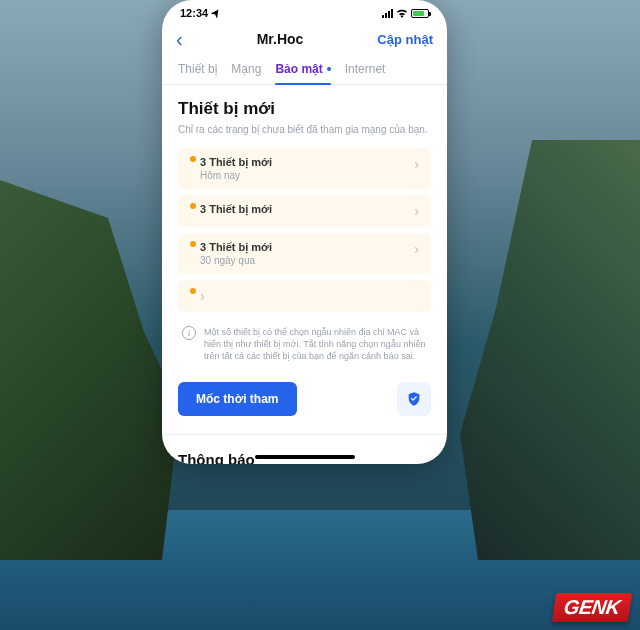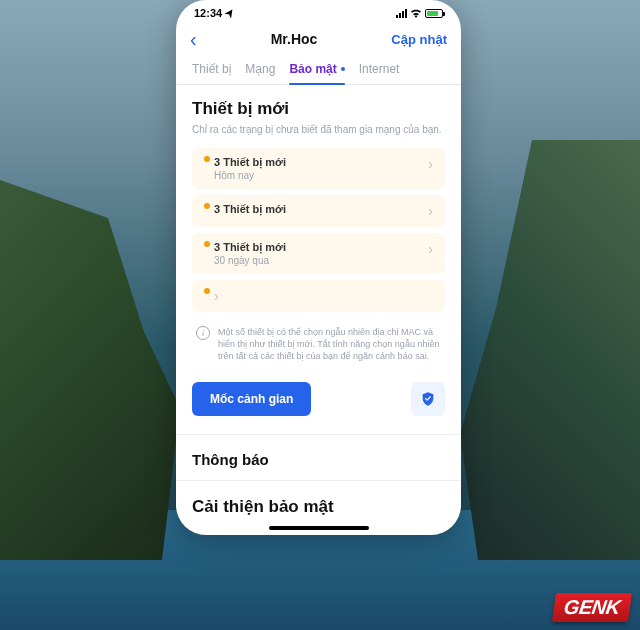--- a/index.html
+++ b/index.html
@@ -1,21 +1,21 @@
 <!DOCTYPE html>
 <html><head>
 <meta charset="utf-8">
 <style>
 * { margin: 0; padding: 0; box-sizing: border-box; font-family: -apple-system, BlinkMacSystemFont, "Segoe UI", sans-serif; }
 body { width: 640px; height: 630px; overflow: hidden; position: relative; background: linear-gradient(180deg, #8aa8b8 0%, #6a8a9a 25%, #2a5a6a 55%, #1a3a4a 100%); }
 .bg-cliffs { position: absolute; inset: 0; }
 .cliff-left { position: absolute; left: 0; top: 180px; width: 180px; height: 380px; background: linear-gradient(135deg, #3a5a3a 0%, #2a4a2a 40%, #1a2a1a 100%); clip-path: polygon(0 0, 60% 10%, 80% 40%, 100% 60%, 90% 100%, 0 100%); }
 .cliff-right { position: absolute; right: 0; top: 140px; width: 180px; height: 420px; background: linear-gradient(225deg, #4a6a4a 0%, #2a4a3a 50%, #1a2a2a 100%); clip-path: polygon(40% 0, 100% 0, 100% 100%, 10% 100%, 0 70%, 20% 40%); }
 .ocean { position: absolute; left: 0; right: 0; bottom: 0; height: 120px; background: linear-gradient(180deg, #2a6a8a 0%, #1a4a6a 100%); }
-.phone { position: absolute; left: 176px; top: 0; width: 285px; height: 535px; background: #fff; border-radius: 30px; overflow: hidden; box-shadow: 0 5px 30px rgba(0,0,0,0.3); display: flex; flex-direction: column; }
+.phone { position: absolute; left: 162px; top: 0; width: 285px; height: 464px; background: #fff; border-radius: 30px; overflow: hidden; box-shadow: 0 5px 30px rgba(0,0,0,0.3); display: flex; flex-direction: column; }
 .status-bar { height: 22px; display: flex; justify-content: space-between; align-items: center; padding: 4px 18px 0; font-size: 11px; font-weight: 600; }
 .status-left { display: flex; align-items: center; gap: 3px; }
 .status-right { display: flex; align-items: center; gap: 3px; }
 .signal-bars { display: inline-flex; align-items: flex-end; gap: 1px; height: 9px; }
 .signal-bars span { width: 2px; background: #000; }
 .signal-bars span:nth-child(1){height:3px} .signal-bars span:nth-child(2){height:5px} .signal-bars span:nth-child(3){height:7px} .signal-bars span:nth-child(4){height:9px}
 .battery { width: 18px; height: 9px; border: 1px solid #000; border-radius: 2px; position: relative; }
 .battery::after { content:''; position:absolute; right:-3px; top:2px; width:2px; height:4px; background:#000; border-radius:0 1px 1px 0; }
 .battery-fill { position:absolute; left:1px; top:1px; bottom:1px; width:70%; background:#3cc94e; border-radius:1px; }
 .nav-bar { height: 34px; display: flex; align-items: center; justify-content: space-between; padding: 0 14px; }
@@ -145,21 +145,21 @@
       <span class="row-dot"></span>
       <span class="row-chevron">›</span>
     </div>
 
     <div class="info-row">
       <span class="info-icon">i</span>
       <div class="info-text">Một số thiết bị có thể chọn ngẫu nhiên địa chỉ MAC và hiển thị như thiết bị mới. Tắt tính năng chọn ngẫu nhiên trên tất cả các thiết bị của bạn để ngăn cảnh báo sai.</div>
     </div>
 
     <div class="actions">
-      <button class="btn-primary">Mốc cảnh gian</button>
+      <button class="btn-primary">Mốc thời tham</button>
       <div class="shield-badge">
         <svg viewBox="0 0 24 24" fill="#2563eb">
             <path d="M12 2l8 3v6c0 5-3.4 9.7-8 11-4.6-1.3-8-6-8-11V5l8-3zm-1.5 13l6-6-1.4-1.4L10.5 12.2 8.4 10l-1.4 1.4 3.5 3.6z"></path>
           </svg>
       </div>
     </div>
 
     <div class="divider"></div>
 
     <div class="notif-section">

